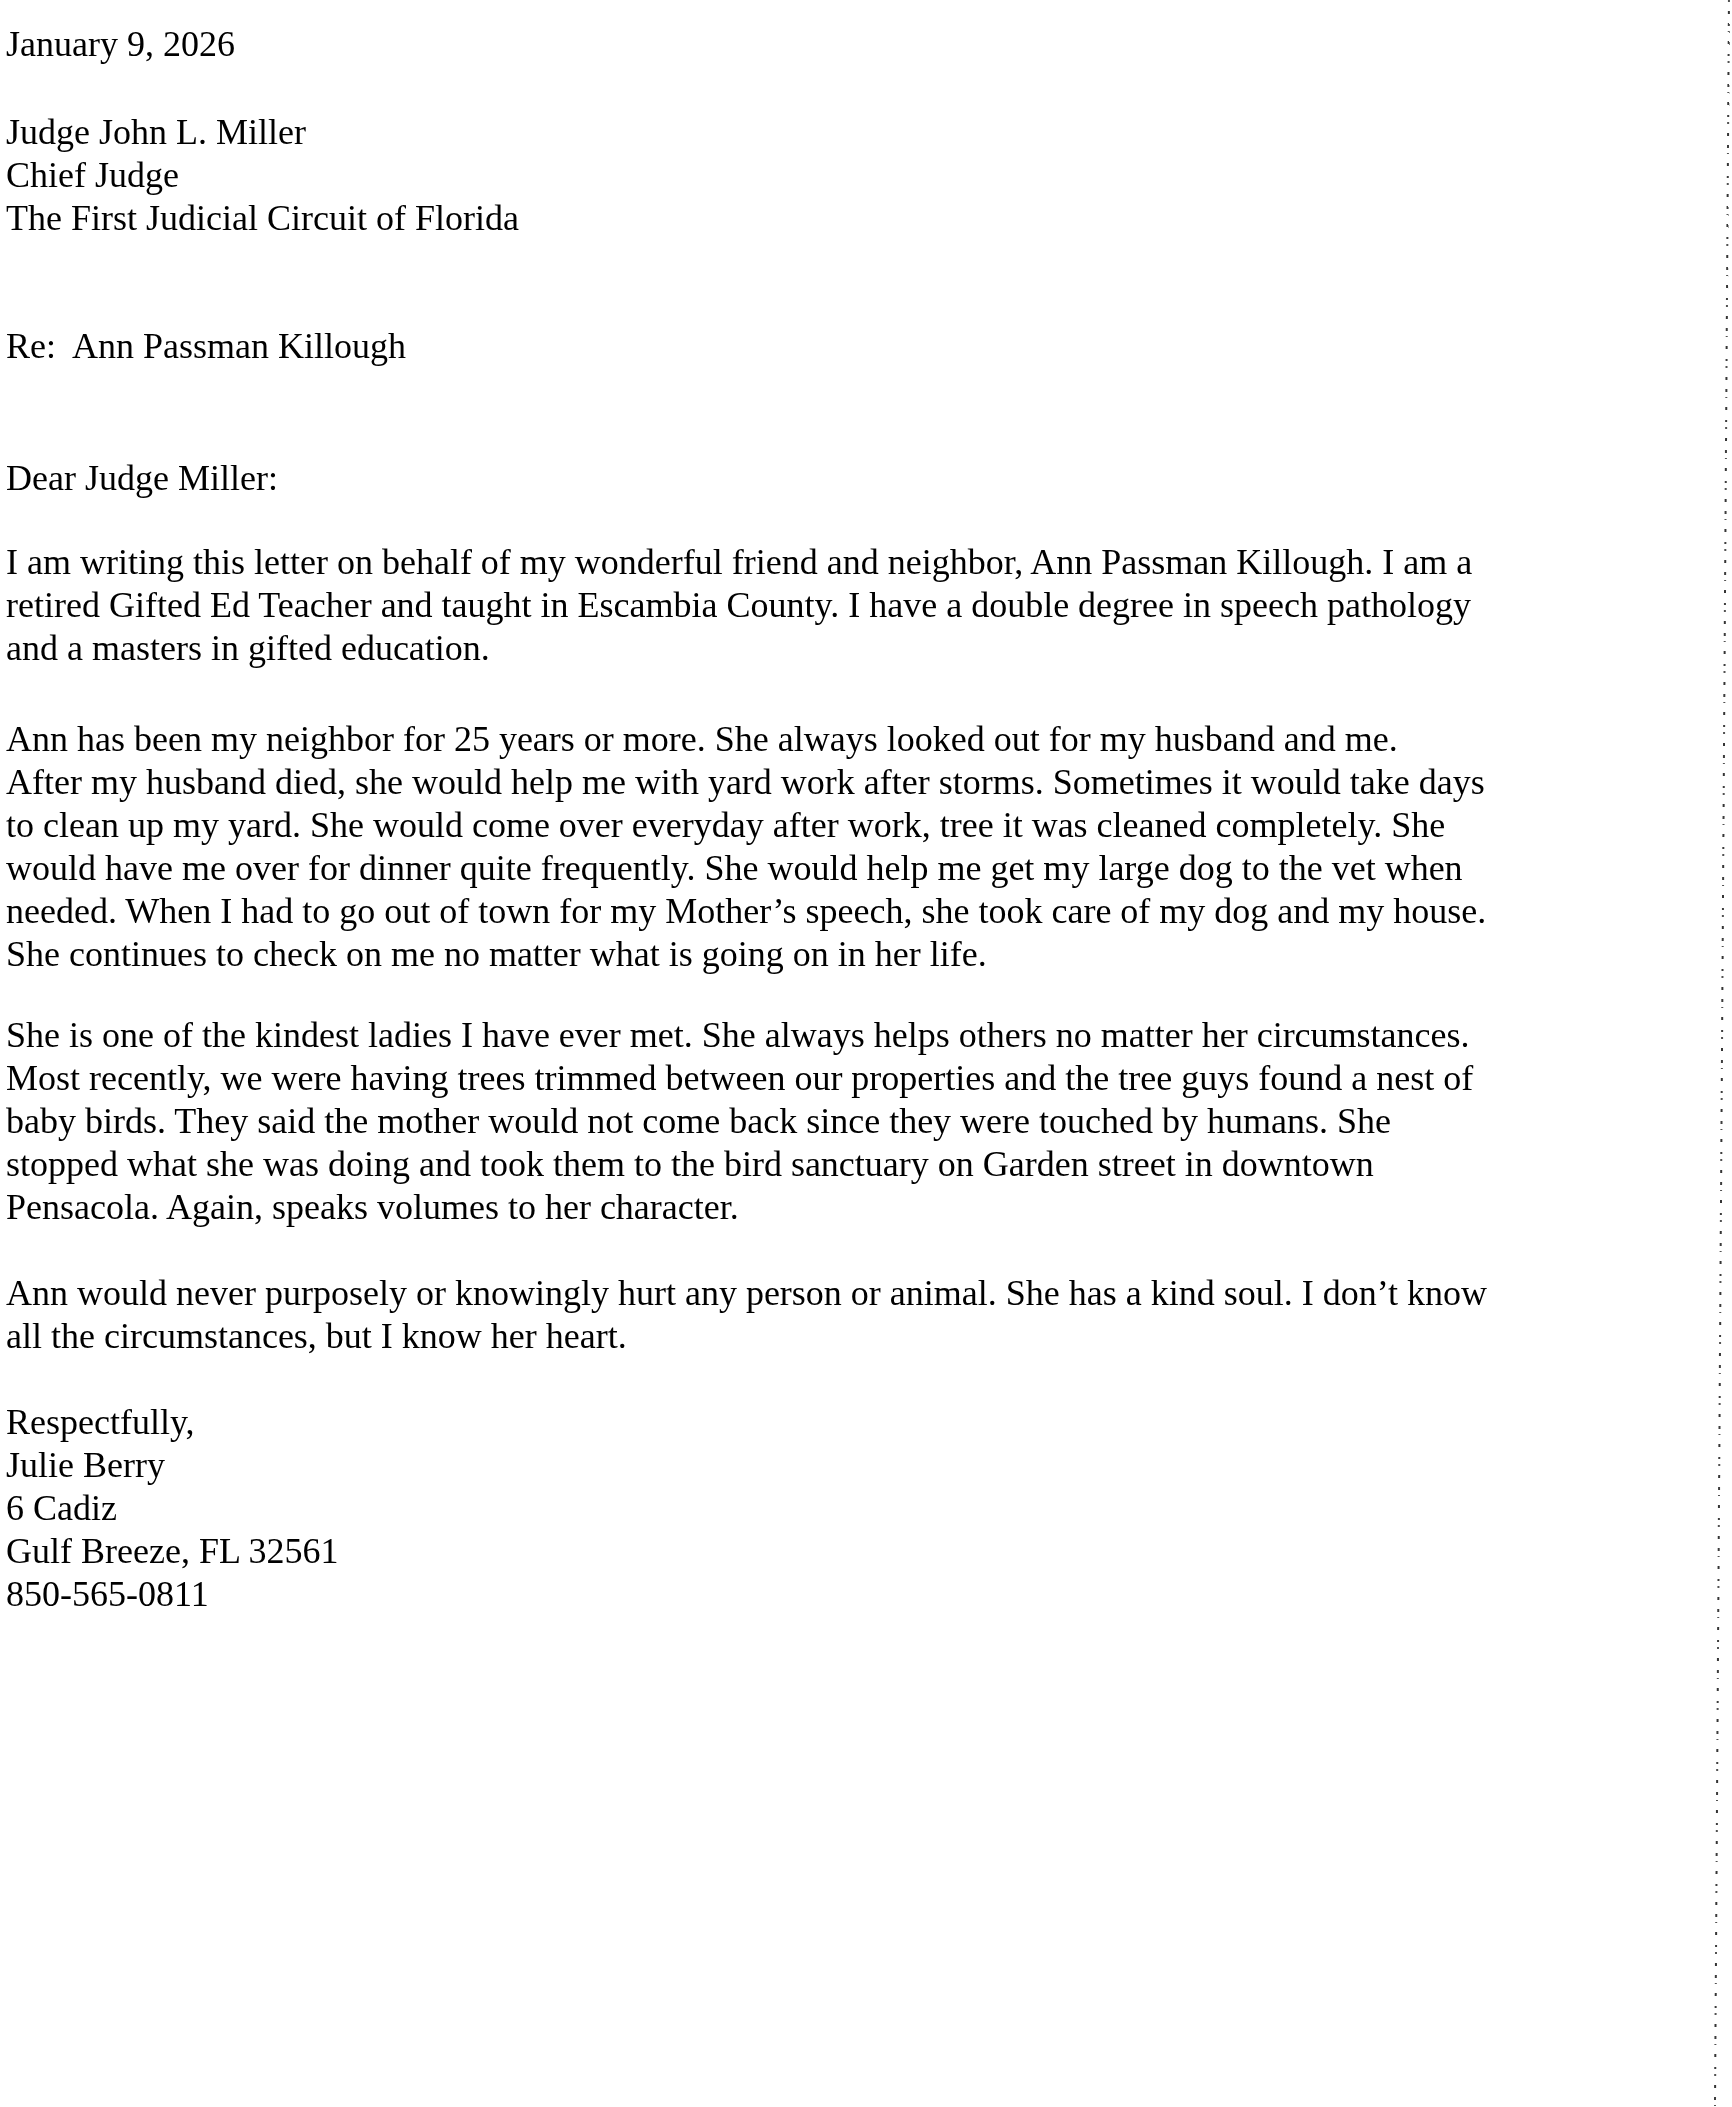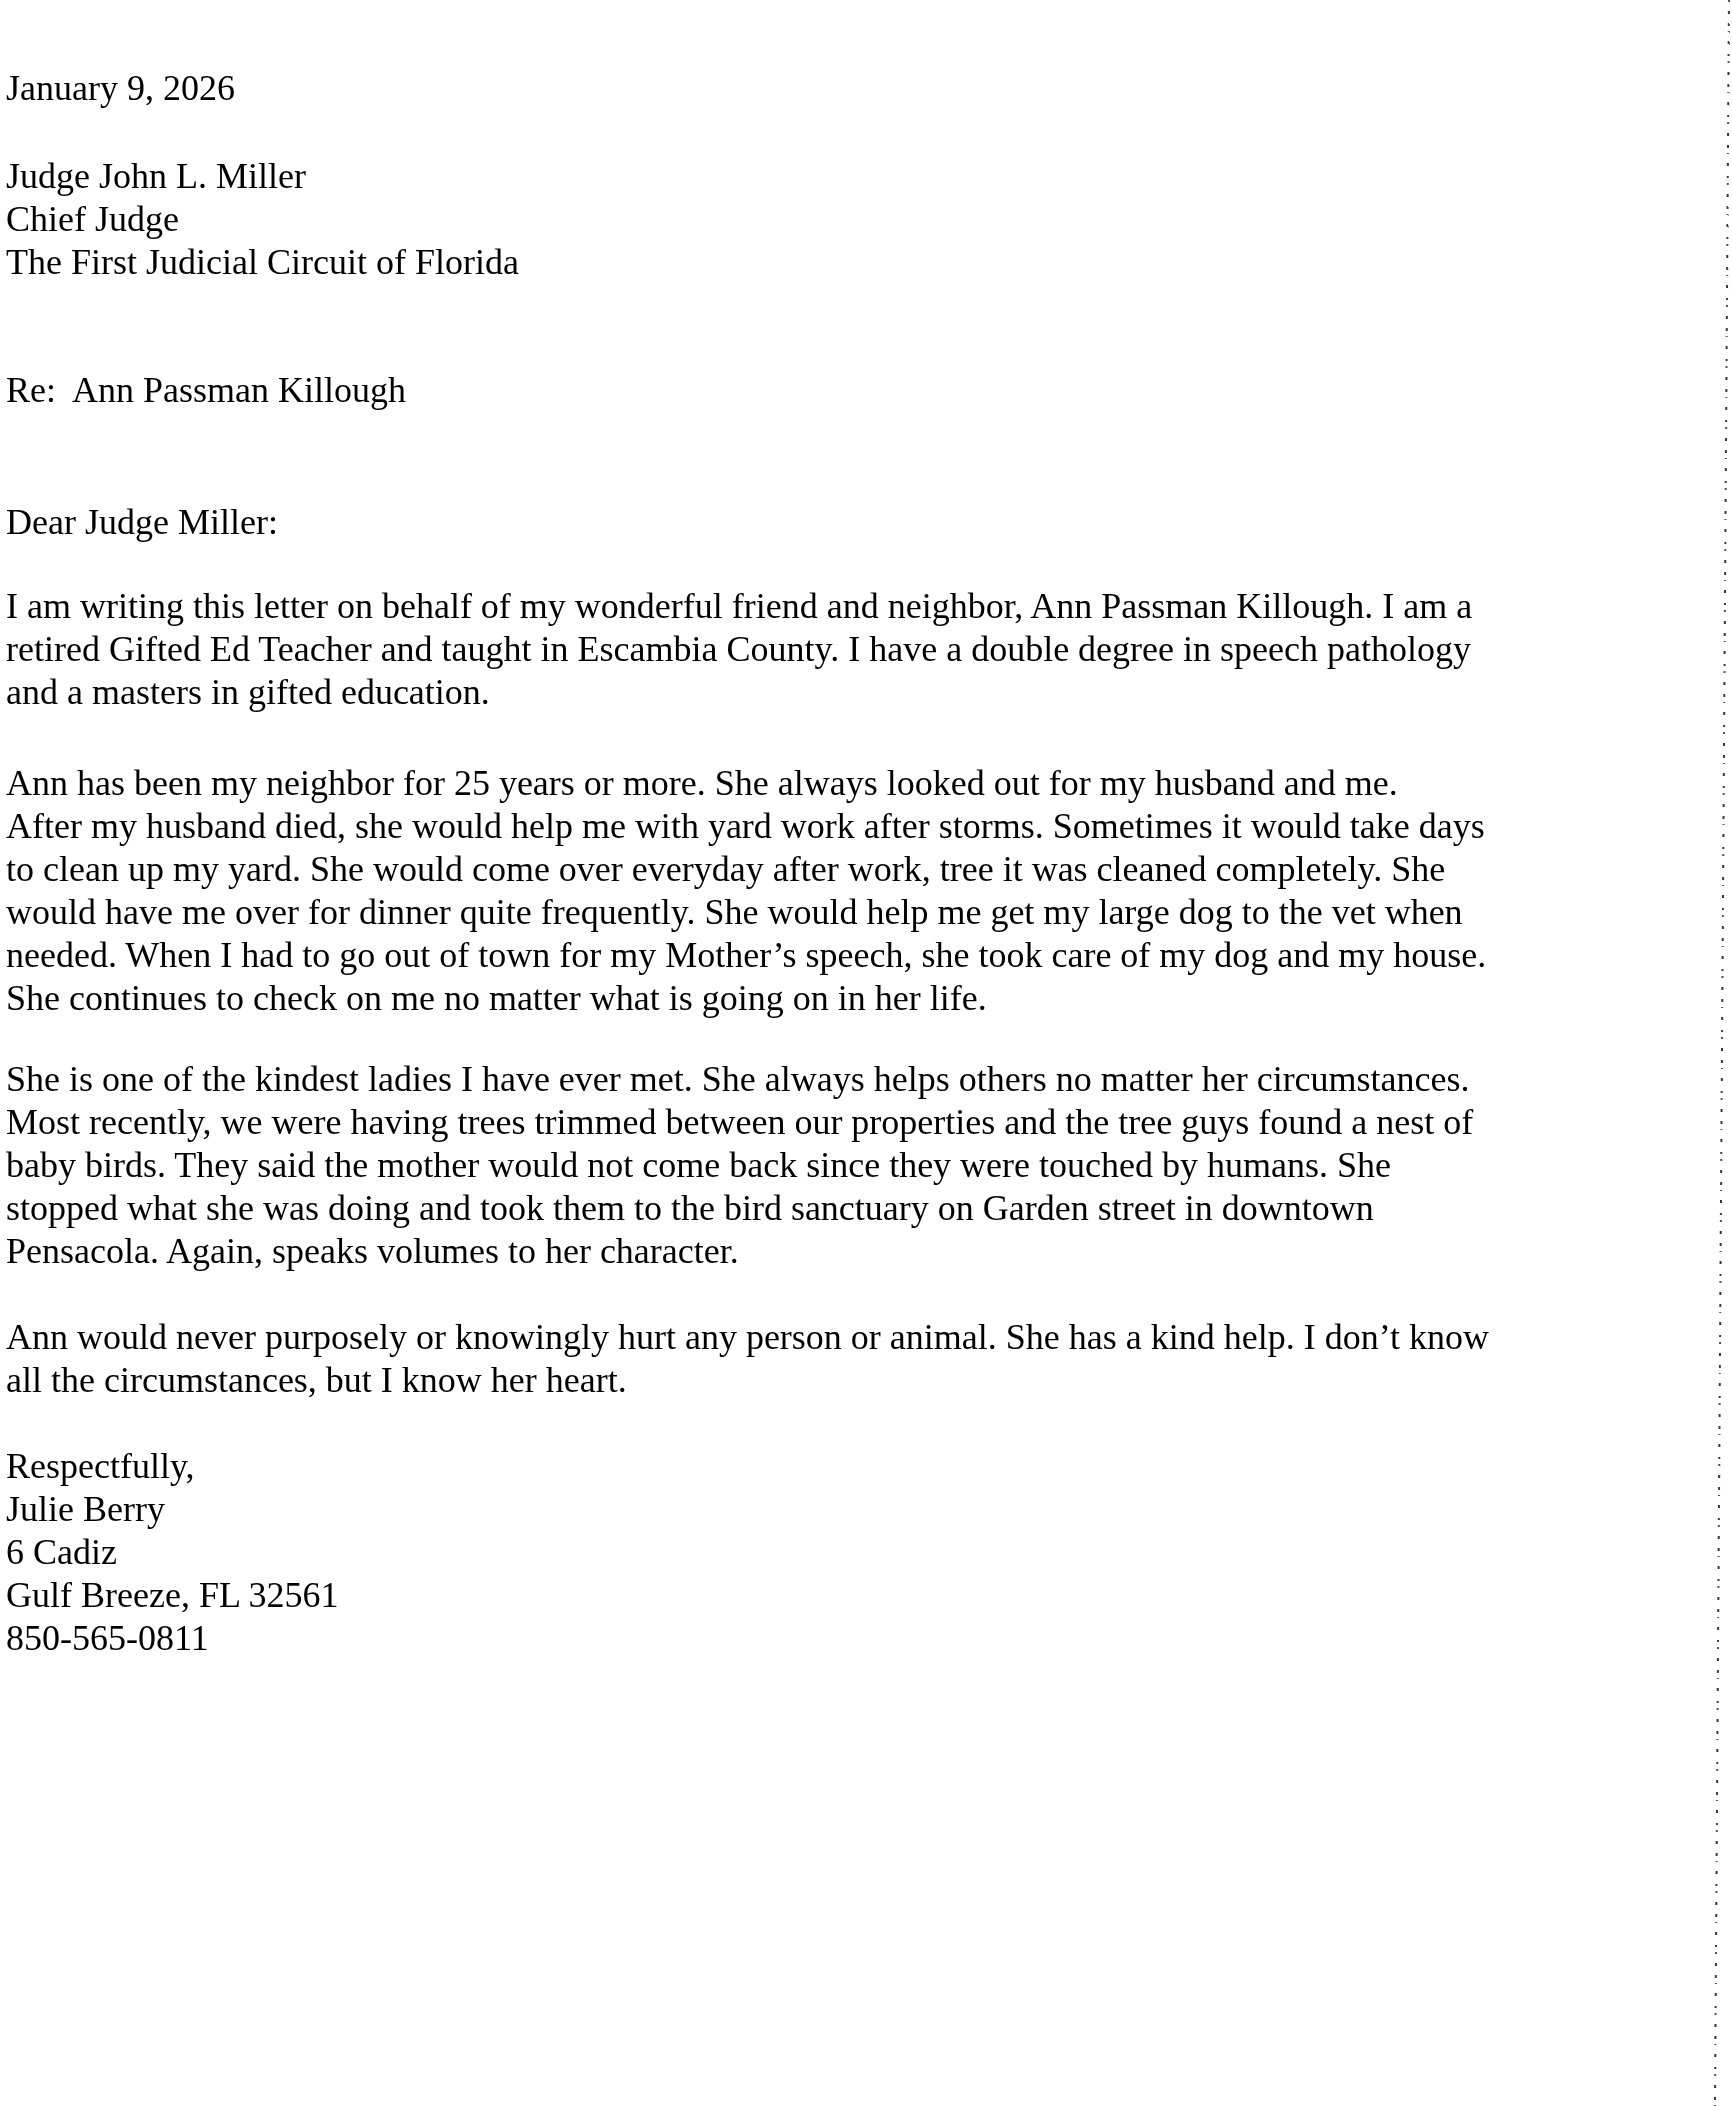--- a/index.html
+++ b/index.html
@@ -14,21 +14,20 @@
     background: #ffffff;
     overflow: hidden;
     font-family: "Liberation Serif", "DejaVu Serif", serif;
     font-size: 36px;
     line-height: 43px;
     color: #000000;
   }
   .abs {
     position: absolute;
     left: 6px;
-    margin-top: 44px;
   }
   .line {
     white-space: pre;
   }
   
   .scan-line {
     position: absolute;
     top: -7.4px;
     left: 1728px;
     width: 2.2px;
@@ -81,21 +80,21 @@
 
   <div class="abs" style="top:1014px">
     <div class="line">She is one of the kindest ladies I have ever met. She always helps others no matter her circumstances.</div>
     <div class="line">Most recently, we were having trees trimmed between our properties and the tree guys found a nest of</div>
     <div class="line">baby birds. They said the mother would not come back since they were touched by humans. She</div>
     <div class="line">stopped what she was doing and took them to the bird sanctuary on Garden street in downtown</div>
     <div class="line">Pensacola. Again, speaks volumes to her character.</div>
   </div>
 
   <div class="abs" style="top:1272px">
-    <div class="line">Ann would never purposely or knowingly hurt any person or animal. She has a kind help. I don’t know</div>
+    <div class="line">Ann would never purposely or knowingly hurt any person or animal. She has a kind soul. I don’t know</div>
     <div class="line">all the circumstances, but I know her heart.</div>
   </div>
 
   <div class="abs" style="top:1401px">
     <div class="line">Respectfully,</div>
     <div class="line">Julie Berry</div>
     <div class="line">6 Cadiz</div>
     <div class="line">Gulf Breeze, FL 32561</div>
     <div class="line">850-565-0811</div>
   </div>

